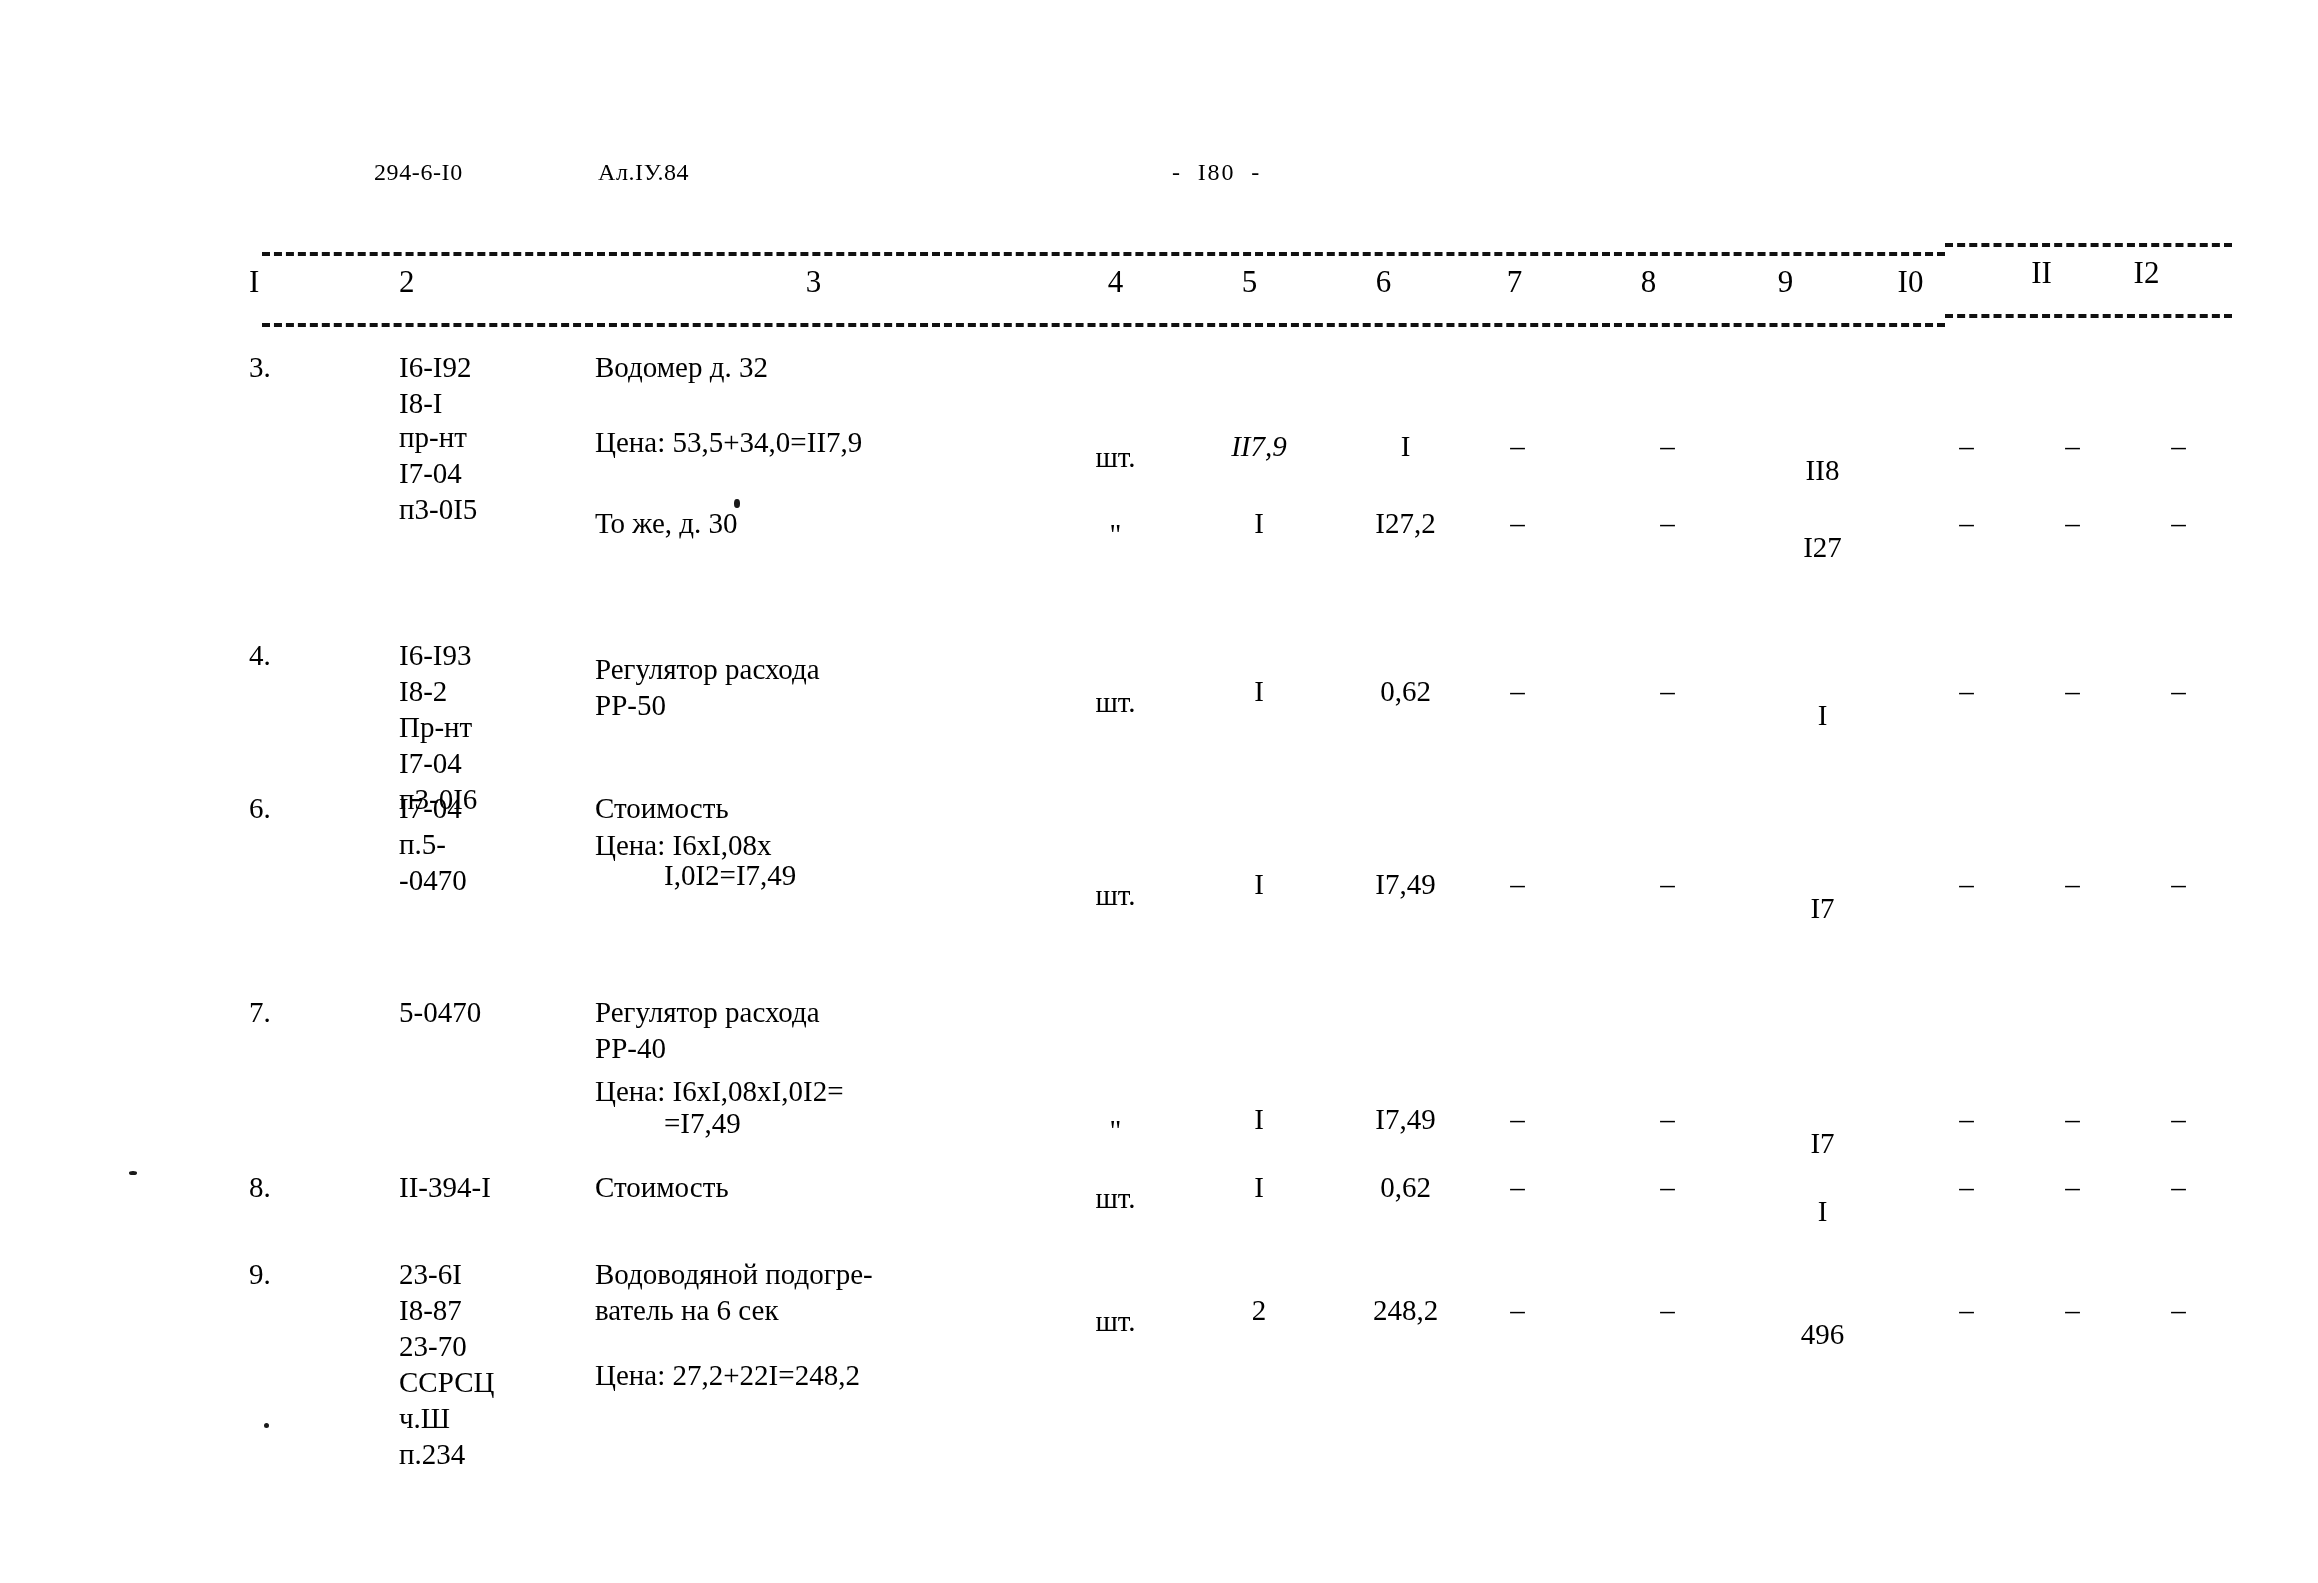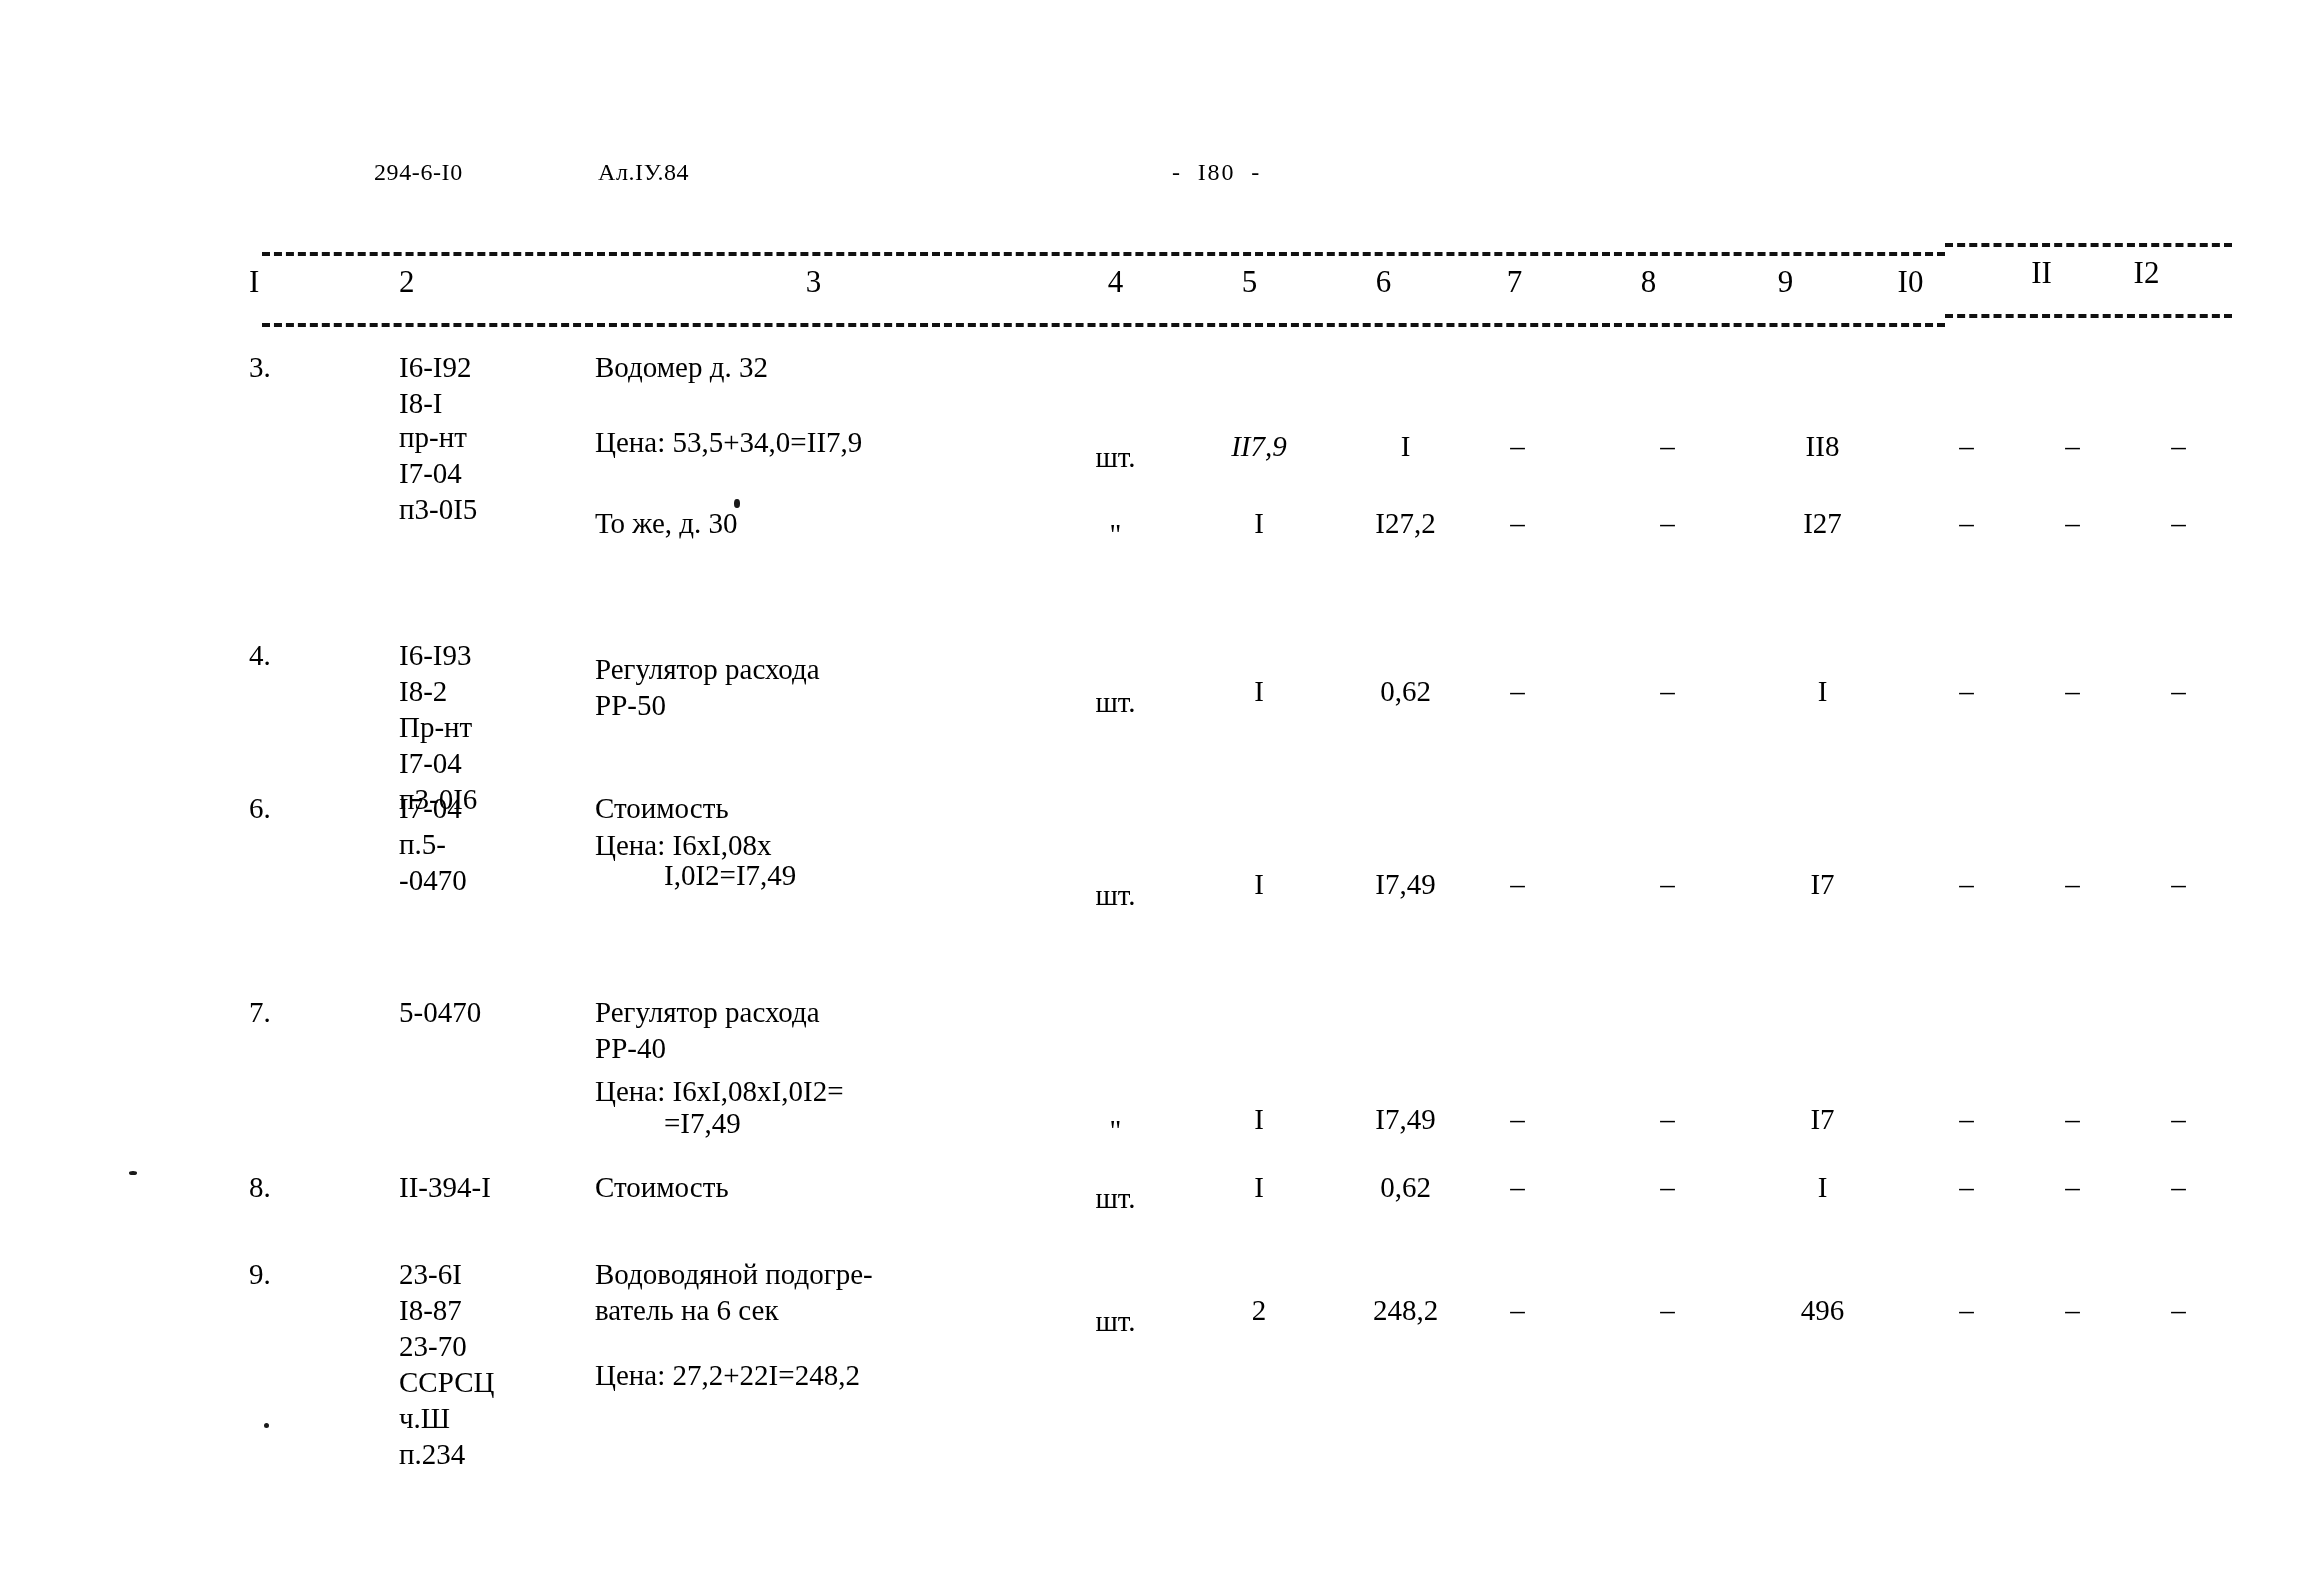--- a/index.html
+++ b/index.html
@@ -94,21 +94,21 @@
     top: 0;
   }
   .c-num   { left: 249px;  width: 93px; text-align: left; }
   .c-code  { left: 399px;  width: 199px; text-align: left; }
   .c-desc  { left: 595px;  width: 436px; text-align: left; }
   .c-unit  { left: 1081px; width: 69px; text-align: center; margin-top: 11px; }
   .c-5     { left: 1203px; width: 112px; text-align: center; }
   .c-6     { left: 1340px; width: 131px; text-align: center; }
   .c-7     { left: 1483px; width: 69px; text-align: center; }
   .c-8     { left: 1633px; width: 69px; text-align: center; }
-  .c-9     { left: 1751px; width: 143px; text-align: center; }
+  .c-9     { left: 1751px; width: 143px; text-align: center; margin-top: 24px; }
   .c-10    { left: 1932px; width: 69px; text-align: center; }
   .c-11    { left: 2038px; width: 69px; text-align: center; }
   .c-12    { left: 2144px; width: 69px; text-align: center; }
 
   .stack { white-space: pre-line; }
 
   
   .speck {
     position: absolute;
     background: #1a1a1a;

